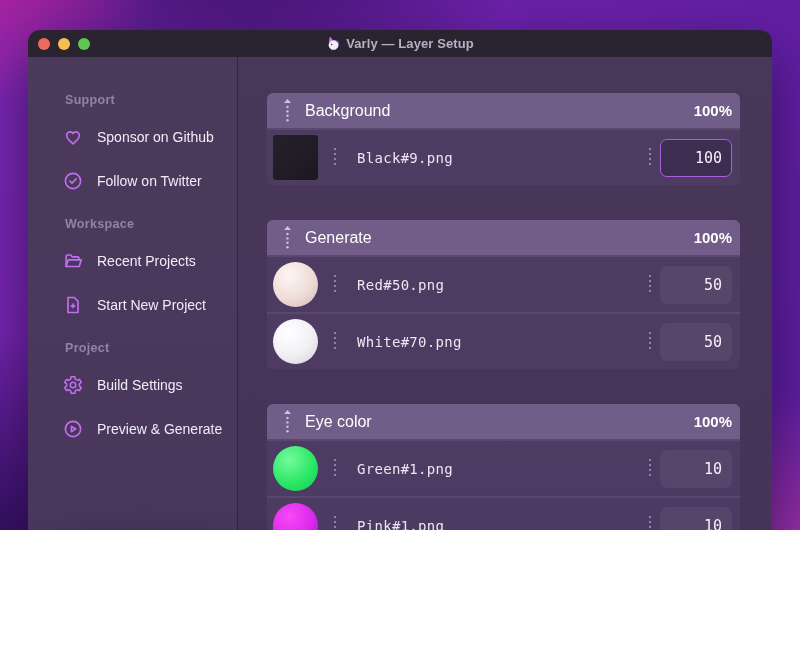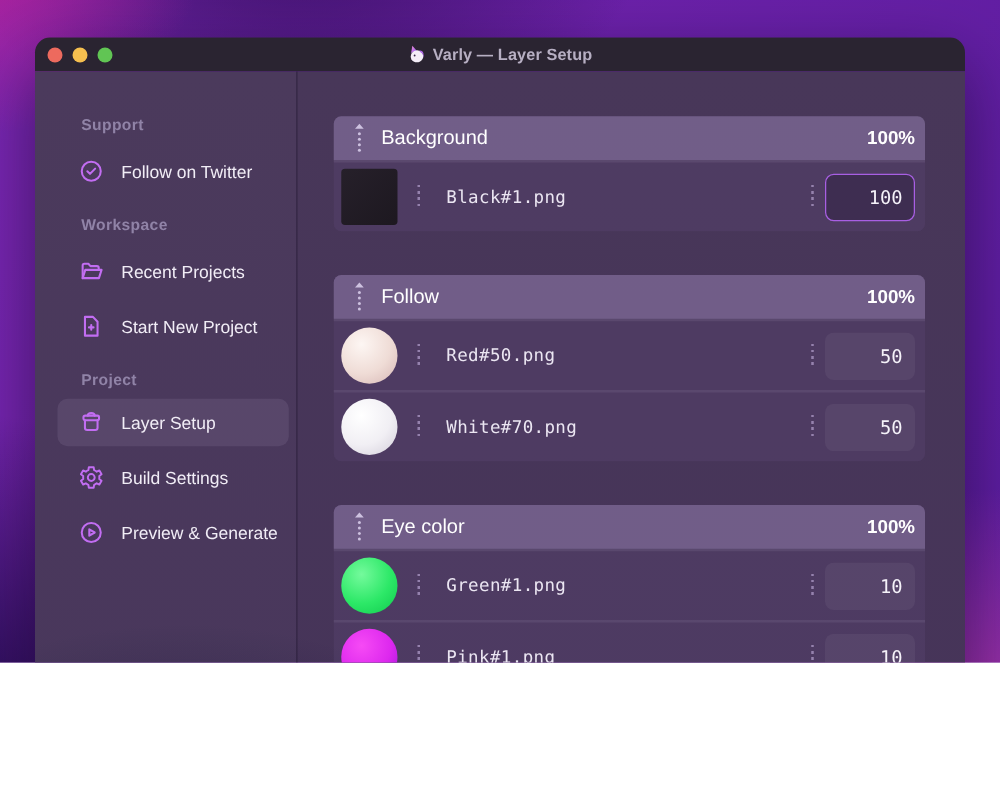--- a/index.html
+++ b/index.html
@@ -133,20 +133,28 @@
 
     <div class="window-body">
 
       <nav class="sidebar">
 
         <div class="side-section">
           <div class="side-label">Support</div>
           <div class="side-item">
             <span class="ic">
               <svg viewBox="0 0 24 24" fill="none" stroke="currentColor" stroke-width="1.8" stroke-linecap="round" stroke-linejoin="round">
+                <path d="M12 19.5 C5.4 14.3 3.9 10.6 5.8 8 C7.5 5.7 10.6 5.9 12 8.3 C13.4 5.9 16.5 5.7 18.2 8 C20.1 10.6 18.6 14.3 12 19.5 Z"></path>
+              </svg>
+            </span>
+            <span>Sponsor on Github</span>
+          </div>
+          <div class="side-item">
+            <span class="ic">
+              <svg viewBox="0 0 24 24" fill="none" stroke="currentColor" stroke-width="1.8" stroke-linecap="round" stroke-linejoin="round">
                 <circle cx="12" cy="12" r="8.3"></circle>
                 <path d="M8.6 12 l2.3 2.3 L15.4 9.7"></path>
               </svg>
             </span>
             <span>Follow on Twitter</span>
           </div>
         </div>
 
         <div class="side-section">
           <div class="side-label">Workspace</div>
@@ -165,30 +173,20 @@
                 <path d="M6.5 3.8 h7 l4 4.2 v12.2 h-11 Z"></path>
                 <path d="M12 11 v4 M10 13 h4"></path>
               </svg>
             </span>
             <span>Start New Project</span>
           </div>
         </div>
 
         <div class="side-section">
           <div class="side-label">Project</div>
-          <div class="side-item active">
-            <span class="ic">
-              <svg viewBox="0 0 24 24" fill="none" stroke="currentColor" stroke-width="1.8" stroke-linecap="round" stroke-linejoin="round">
-                <rect x="5.2" y="6" width="13.6" height="4" rx="1.4"></rect>
-                <path d="M6.5 10 v6.5 a2 2 0 0 0 2 2 h7 a2 2 0 0 0 2-2 V10"></path>
-                <path d="M9 6 q0-2.2 3-2.2 t3 2.2"></path>
-              </svg>
-            </span>
-            <span>Layer Setup</span>
-          </div>
           <div class="side-item">
             <span class="ic">
               <svg viewBox="0 0 24 24" fill="none" stroke="currentColor" stroke-width="1.7" stroke-linecap="round" stroke-linejoin="round">
                 <path d="M19 13.3c.05-.45.05-2.15 0-2.6l2-1.5-1.9-3.3-2.35 1a7.2 7.2 0 0 0-2.25-1.3L14.1 3h-4.2l-.4 2.6a7.2 7.2 0 0 0-2.25 1.3l-2.35-1L3 9.2l2 1.5c-.05.45-.05 2.15 0 2.6L3 14.8l1.9 3.3 2.35-1a7.2 7.2 0 0 0 2.25 1.3l.4 2.6h4.2l.4-2.6a7.2 7.2 0 0 0 2.25-1.3l2.35 1 1.9-3.3-2-1.5z"></path>
                 <circle cx="12" cy="12" r="3"></circle>
               </svg>
             </span>
             <span>Build Settings</span>
           </div>
           <div class="side-item">
@@ -215,38 +213,38 @@
                 <circle cx="4.5" cy="17.8" r="1.2"></circle>
                   <circle cx="4.5" cy="22.2" r="1.2"></circle>
               </svg>
             </span>
             <span class="group-title">Background</span>
             <span class="group-pct">100%</span>
           </div>
           <div class="row">
             <div class="thumb square" style="background: linear-gradient(135deg, rgb(38, 32, 42), rgb(29, 24, 32));"></div>
             <span class="dots left"></span>
-            <span class="filename">Black#1.png</span>
+            <span class="filename">Black#9.png</span>
             <span class="dots right"></span>
             <input class="val-input focused" value="100" style="">
           </div>
         </section>
 
         <section class="group">
           <div class="group-header">
             <span class="drag">
               <svg viewBox="0 0 9 25" fill="currentColor">
                 <path d="M4.5 1 L8 5 H1 Z"></path>
                 <circle cx="4.5" cy="9" r="1.2"></circle>
                   <circle cx="4.5" cy="13.4" r="1.2"></circle>
                 <circle cx="4.5" cy="17.8" r="1.2"></circle>
                   <circle cx="4.5" cy="22.2" r="1.2"></circle>
               </svg>
             </span>
-            <span class="group-title">Follow</span>
+            <span class="group-title">Generate</span>
             <span class="group-pct">100%</span>
           </div>
           <div class="row">
             <div class="thumb" style="background: radial-gradient(circle at 36% 30%, rgb(253, 246, 243) 0%, rgb(239, 220, 214) 55%, rgb(214, 182, 180) 100%);"></div>
             <span class="dots left"></span>
             <span class="filename">Red#50.png</span>
             <span class="dots right"></span>
             <input class="val-input" value="50" style="">
           </div>
           <div class="row">

